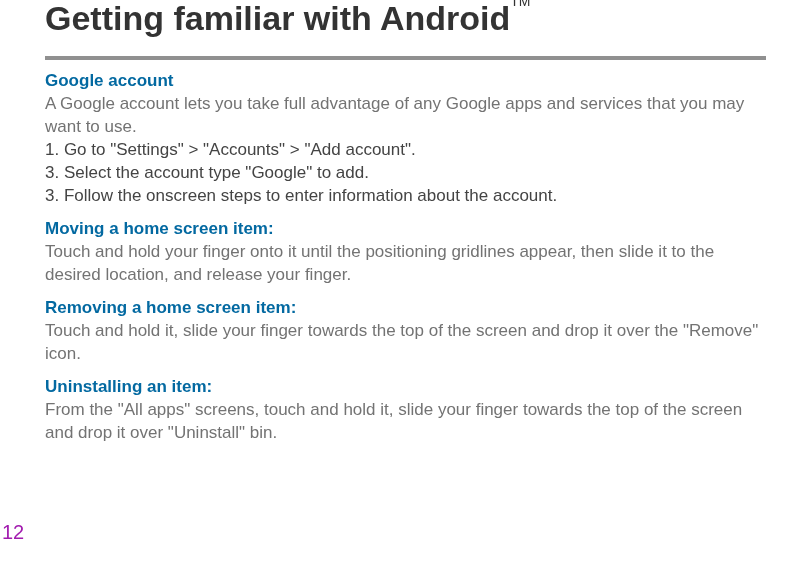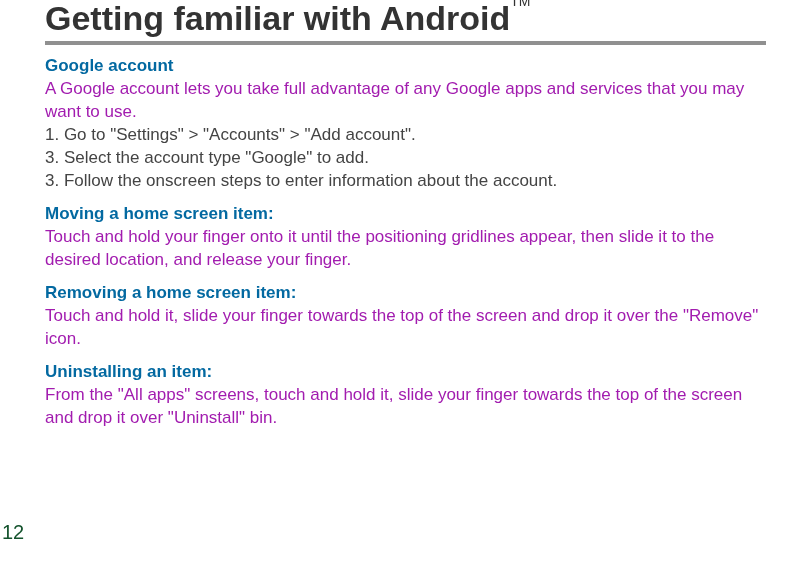--- a/index.html
+++ b/index.html
@@ -14,21 +14,21 @@
       color: #333333;
       background: #ffffff;
       position: relative;
       padding: 0 20px 0 45px;
     }
     .title {
       font-size: 34px;
       font-weight: bold;
       color: #333333;
       line-height: 1.1;
-      margin-bottom: 4px;
+      margin-bottom: 19px;
       position: relative;
     }
     .title .tm {
       font-size: 14px;
       font-weight: normal;
       vertical-align: super;
       position: relative;
       top: -12px;
     }
     .rule {
@@ -40,34 +40,34 @@
       margin-bottom: 10px;
     }
     .subhead {
       font-weight: bold;
       font-size: 17px;
       color: #0369a1;
       line-height: 1.35;
     }
     .body {
       font-size: 17px;
-      color: #a21caf;
+      color: #737373;
       line-height: 1.35;
     }
     .steps {
       font-size: 17px;
       color: #444444;
       line-height: 1.35;
     }
     .page-number {
       position: absolute;
       left: 2px;
       bottom: 22px;
       font-size: 20px;
-      color: #14532d;
+      color: #a21caf;
     }
   </style>
 </head>
 <body>
 
 <h1 class="title">
   <span>Getting familiar with Android</span><span class="tm">TM</span>
 </h1>
 <hr class="rule">
 

